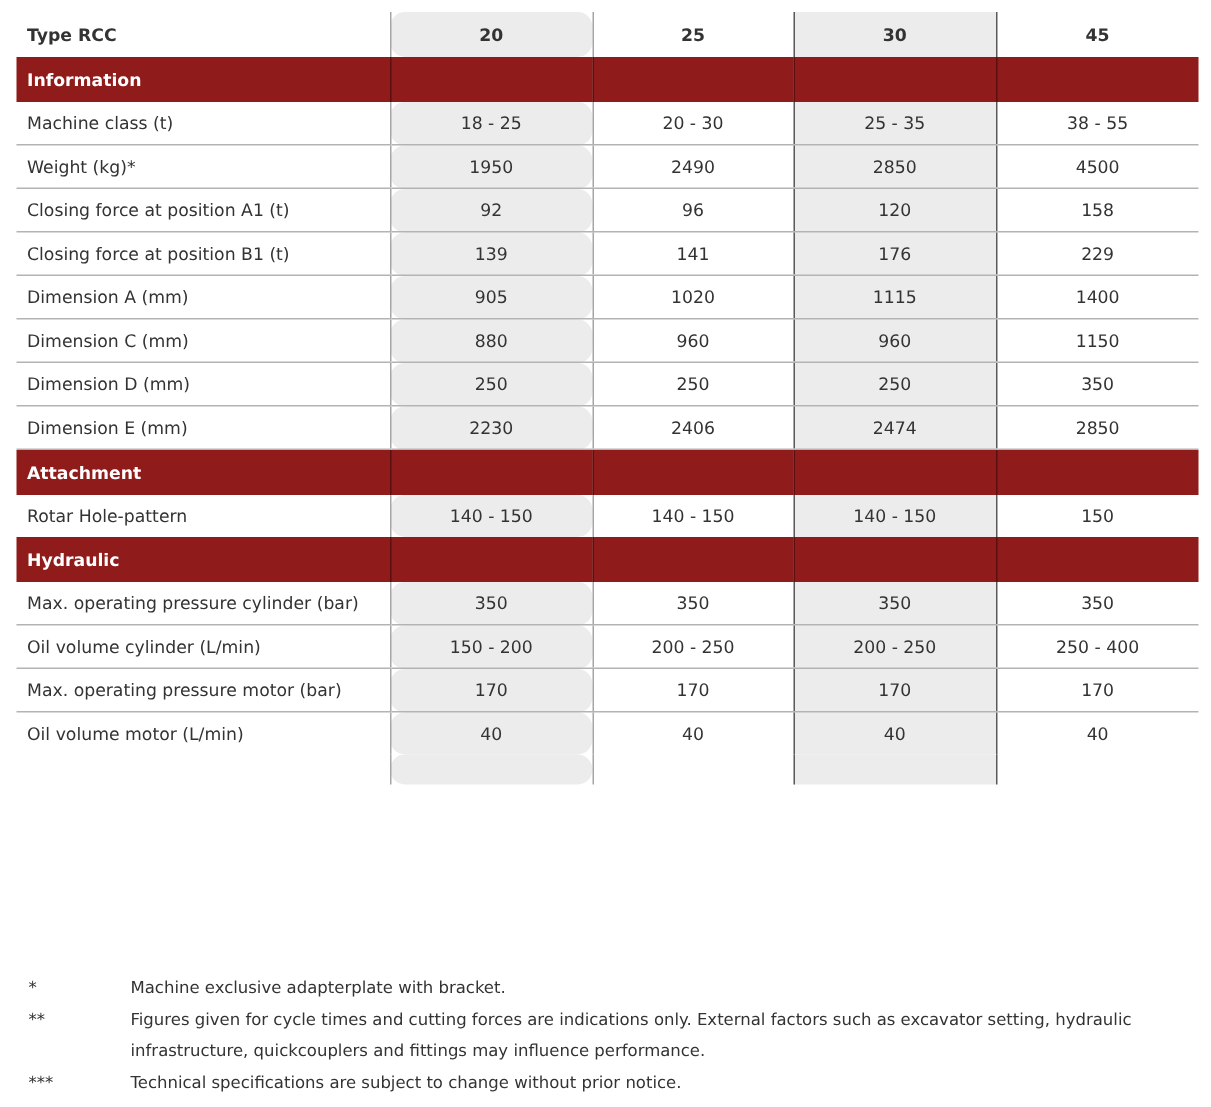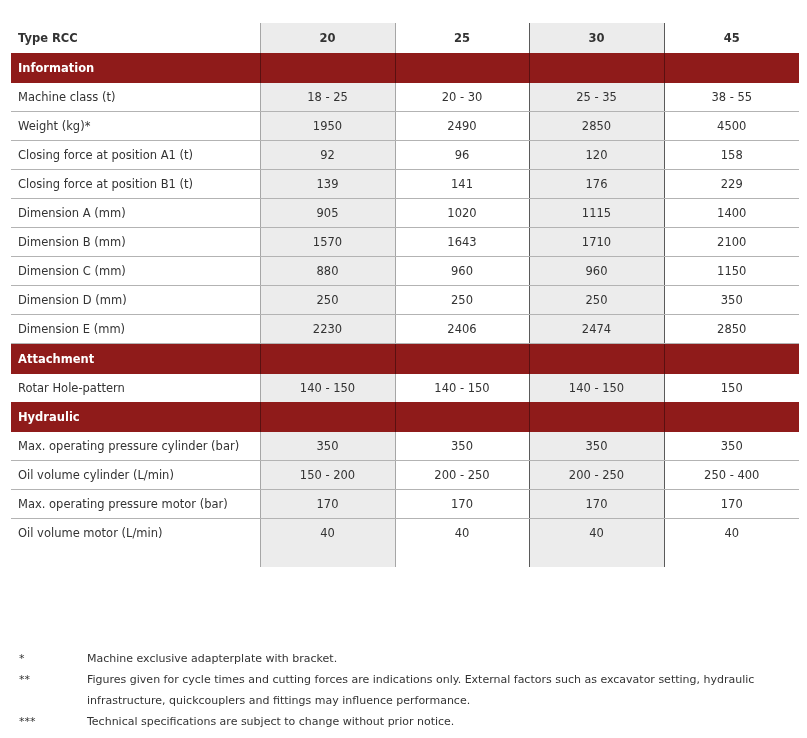--- a/index.html
+++ b/index.html
@@ -1,32 +1,32 @@
 <!DOCTYPE html>
 <html><head>
 <meta charset="utf-8">
 <style>
   html, body { margin: 0; padding: 0; background: #ffffff; }
   body { width: 807px; height: 738px; position: relative; overflow: hidden;
          font-family: "DejaVu Sans", sans-serif; color: #333333; }
-  .spec-table { position: absolute; left: 11px; top: 23px; width: 788px; border-collapse: collapse; table-layout: fixed; }
+  .spec-table { position: absolute; left: 11px; top: 8px; width: 788px; border-collapse: collapse; table-layout: fixed; }
   .spec-table td, .spec-table th { font-size: 11.5px; padding: 0; height: 28px; line-height: 28px; }
   .spec-table col.c0 { width: 249px; }
   .spec-table col.c1 { width: 135px; }
   .spec-table col.c2 { width: 134px; }
   .spec-table col.c3 { width: 135px; }
   .spec-table col.c4 { width: 135px; }
   .label-cell { text-align: left; padding-left: 7px !important; }
   .val-cell { text-align: center; }
   .shade { background: #ececec; }
   .head-row th { font-weight: bold; color: #333; height: 30px; line-height: 30px; }
   .section-row td { background: #8f1b1a; color: #ffffff; font-weight: bold; height: 20px; line-height: 30px; }
   .data-row td { border-bottom: 1px solid #b3b3b3; }
   .data-row.last td { border-bottom: none; }
-  .bl-light { border-left: 1px solid #a6a6a6; }
+  .bl-light { border-left: 1px solid #a6a6a6; border-radius: 10px; }
   .bl-dark { border-left: 1px solid #5a5a5a; }
   .tail-row td { height: 20px; }
   .footnotes { position: absolute; left: 19px; top: 648px; width: 780px; font-size: 11px; color: #333; line-height: 21px; }
   .fn { display: flex; }
   .fn-mark { width: 68px; flex: none; }
   .fn-text { flex: 1; }
 </style>
 </head>
 <body>
 
@@ -80,27 +80,20 @@
         <td class="val-cell bl-light">141</td>
         <td class="val-cell shade bl-dark">176</td>
         <td class="val-cell bl-dark">229</td>
       </tr>
       <tr class="data-row">
         <td class="label-cell">Dimension A (mm)</td>
         <td class="val-cell shade bl-light">905</td>
         <td class="val-cell bl-light">1020</td>
         <td class="val-cell shade bl-dark">1115</td>
         <td class="val-cell bl-dark">1400</td>
-      </tr>
-      <tr class="data-row">
-        <td class="label-cell">Dimension B (mm)</td>
-        <td class="val-cell shade bl-light">1570</td>
-        <td class="val-cell bl-light">1643</td>
-        <td class="val-cell shade bl-dark">1710</td>
-        <td class="val-cell bl-dark">2100</td>
       </tr>
       <tr class="data-row">
         <td class="label-cell">Dimension C (mm)</td>
         <td class="val-cell shade bl-light">880</td>
         <td class="val-cell bl-light">960</td>
         <td class="val-cell shade bl-dark">960</td>
         <td class="val-cell bl-dark">1150</td>
       </tr>
       <tr class="data-row">
         <td class="label-cell">Dimension D (mm)</td>

